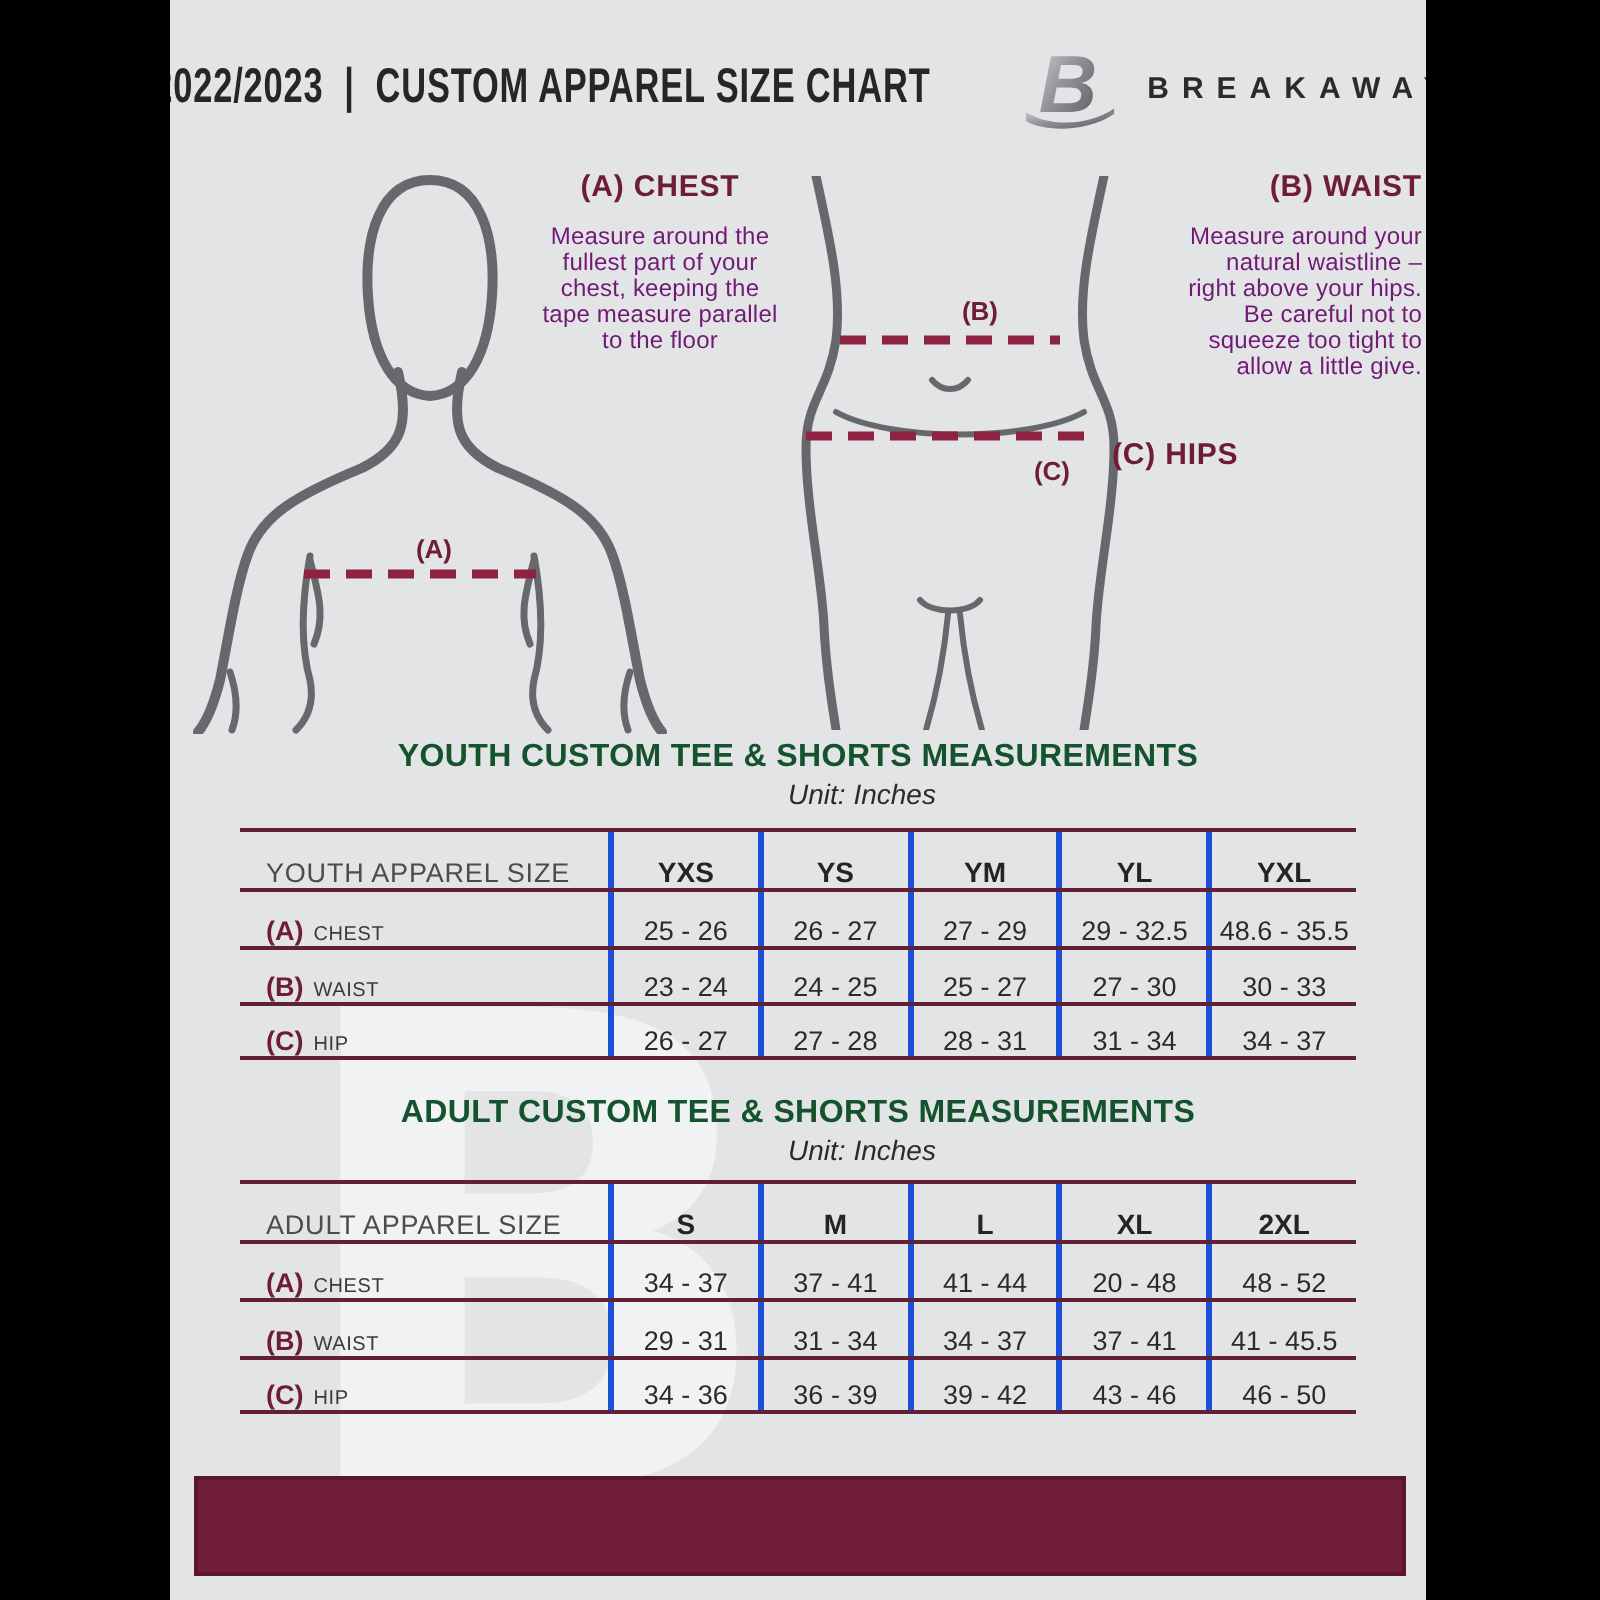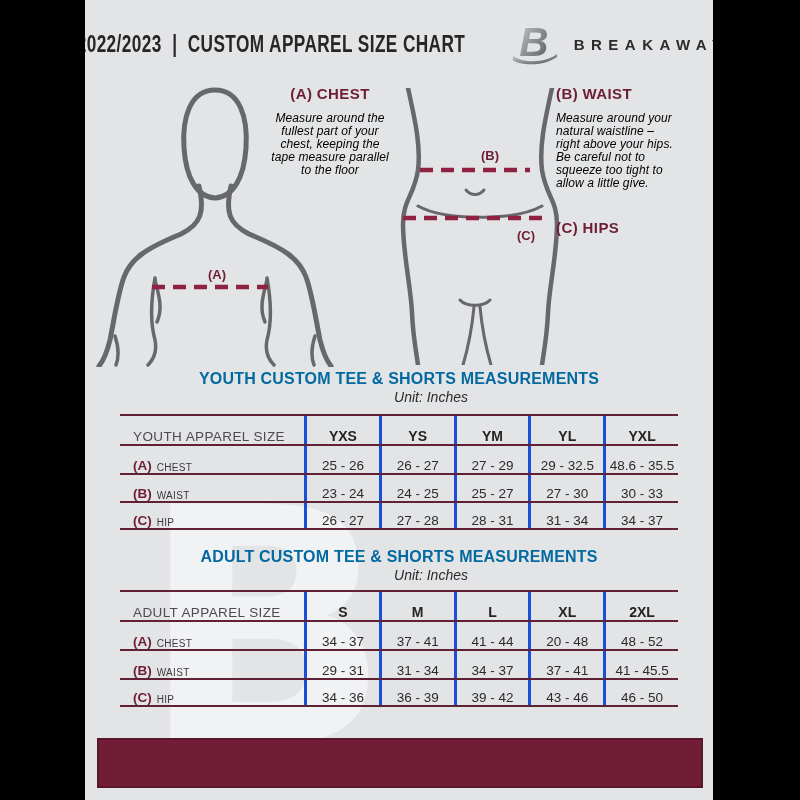--- a/index.html
+++ b/index.html
@@ -17,27 +17,27 @@
   .header { position:absolute; top:22px; left:0; width:628px; height:44px;
     display:flex; align-items:center; justify-content:center; gap:10px; }
   .doc-title { font-size:21px; font-weight:bold; color:#262627; letter-spacing:0.5px;
     white-space:pre; transform:scale(0.82,1.16); margin:0 -36px; }
   .brand-logo { width:50px; height:46px; flex:0 0 auto; margin-left:28px; }
   .brand-name { font-size:15px; font-weight:bold; color:#2b2b2c; letter-spacing:6.5px; margin-left:4px; }
 
   
   .fig { position:absolute; }
   .measure-heading { font-size:15px; font-weight:bold; color:#6d1d38; letter-spacing:0.4px; }
-  .measure-text { font-size:12px; font-style:italic; color:#000000; line-height:13px;
+  .measure-text { font-size:12px; color:#701a75; line-height:13px;
     white-space:pre-line; margin-top:10px; letter-spacing:0.1px; }
   .mblock { position:absolute; }
 
   
   .section-title { position:absolute; left:0; width:628px; text-align:center;
-    font-size:16px; font-weight:bold; color:#0369a1; letter-spacing:0.2px; }
+    font-size:16px; font-weight:bold; color:#14532d; letter-spacing:0.2px; }
   .unit-line { position:absolute; left:0; width:628px; text-align:center;
     font-size:14px; font-style:italic; color:#2b2b2c;margin-left:32px; }
 
   
   .size-table { position:absolute; left:35px; width:558px; display:grid; z-index:1; }
   .tr { display:grid; grid-template-columns:184px repeat(5,1fr); border-top:2px solid #5f2133; }
   .tr:last-child { border-bottom:2px solid #5f2133; }
   .td { display:flex; align-items:flex-end; justify-content:center;
     font-size:13.5px; color:#2b2b2c; }
   .td + .td { border-left:3px solid #1d4ed8; }
@@ -116,21 +116,21 @@
 
     <div class="mblock" style="left:175px; top:85px; width:140px;text-align:center;">
       <div class="measure-heading">(A) CHEST</div>
       <div class="measure-text">Measure around the
 fullest part of your
 chest, keeping the
 tape measure parallel
 to the floor</div>
     </div>
 
-    <div class="mblock" style="left:471px; top:85px; width:155px;">
+    <div class="mblock" style="left:471px; top:85px; width:155px;text-align:right;">
       <div class="measure-heading">(B) WAIST</div>
       <div class="measure-text">Measure around your
 natural waistline –
 right above your hips.
 Be careful not to
 squeeze too tight to
 allow a little give.</div>
     </div>
 
     <div class="mblock" style="left:471px; top:219px; width:160px;">

